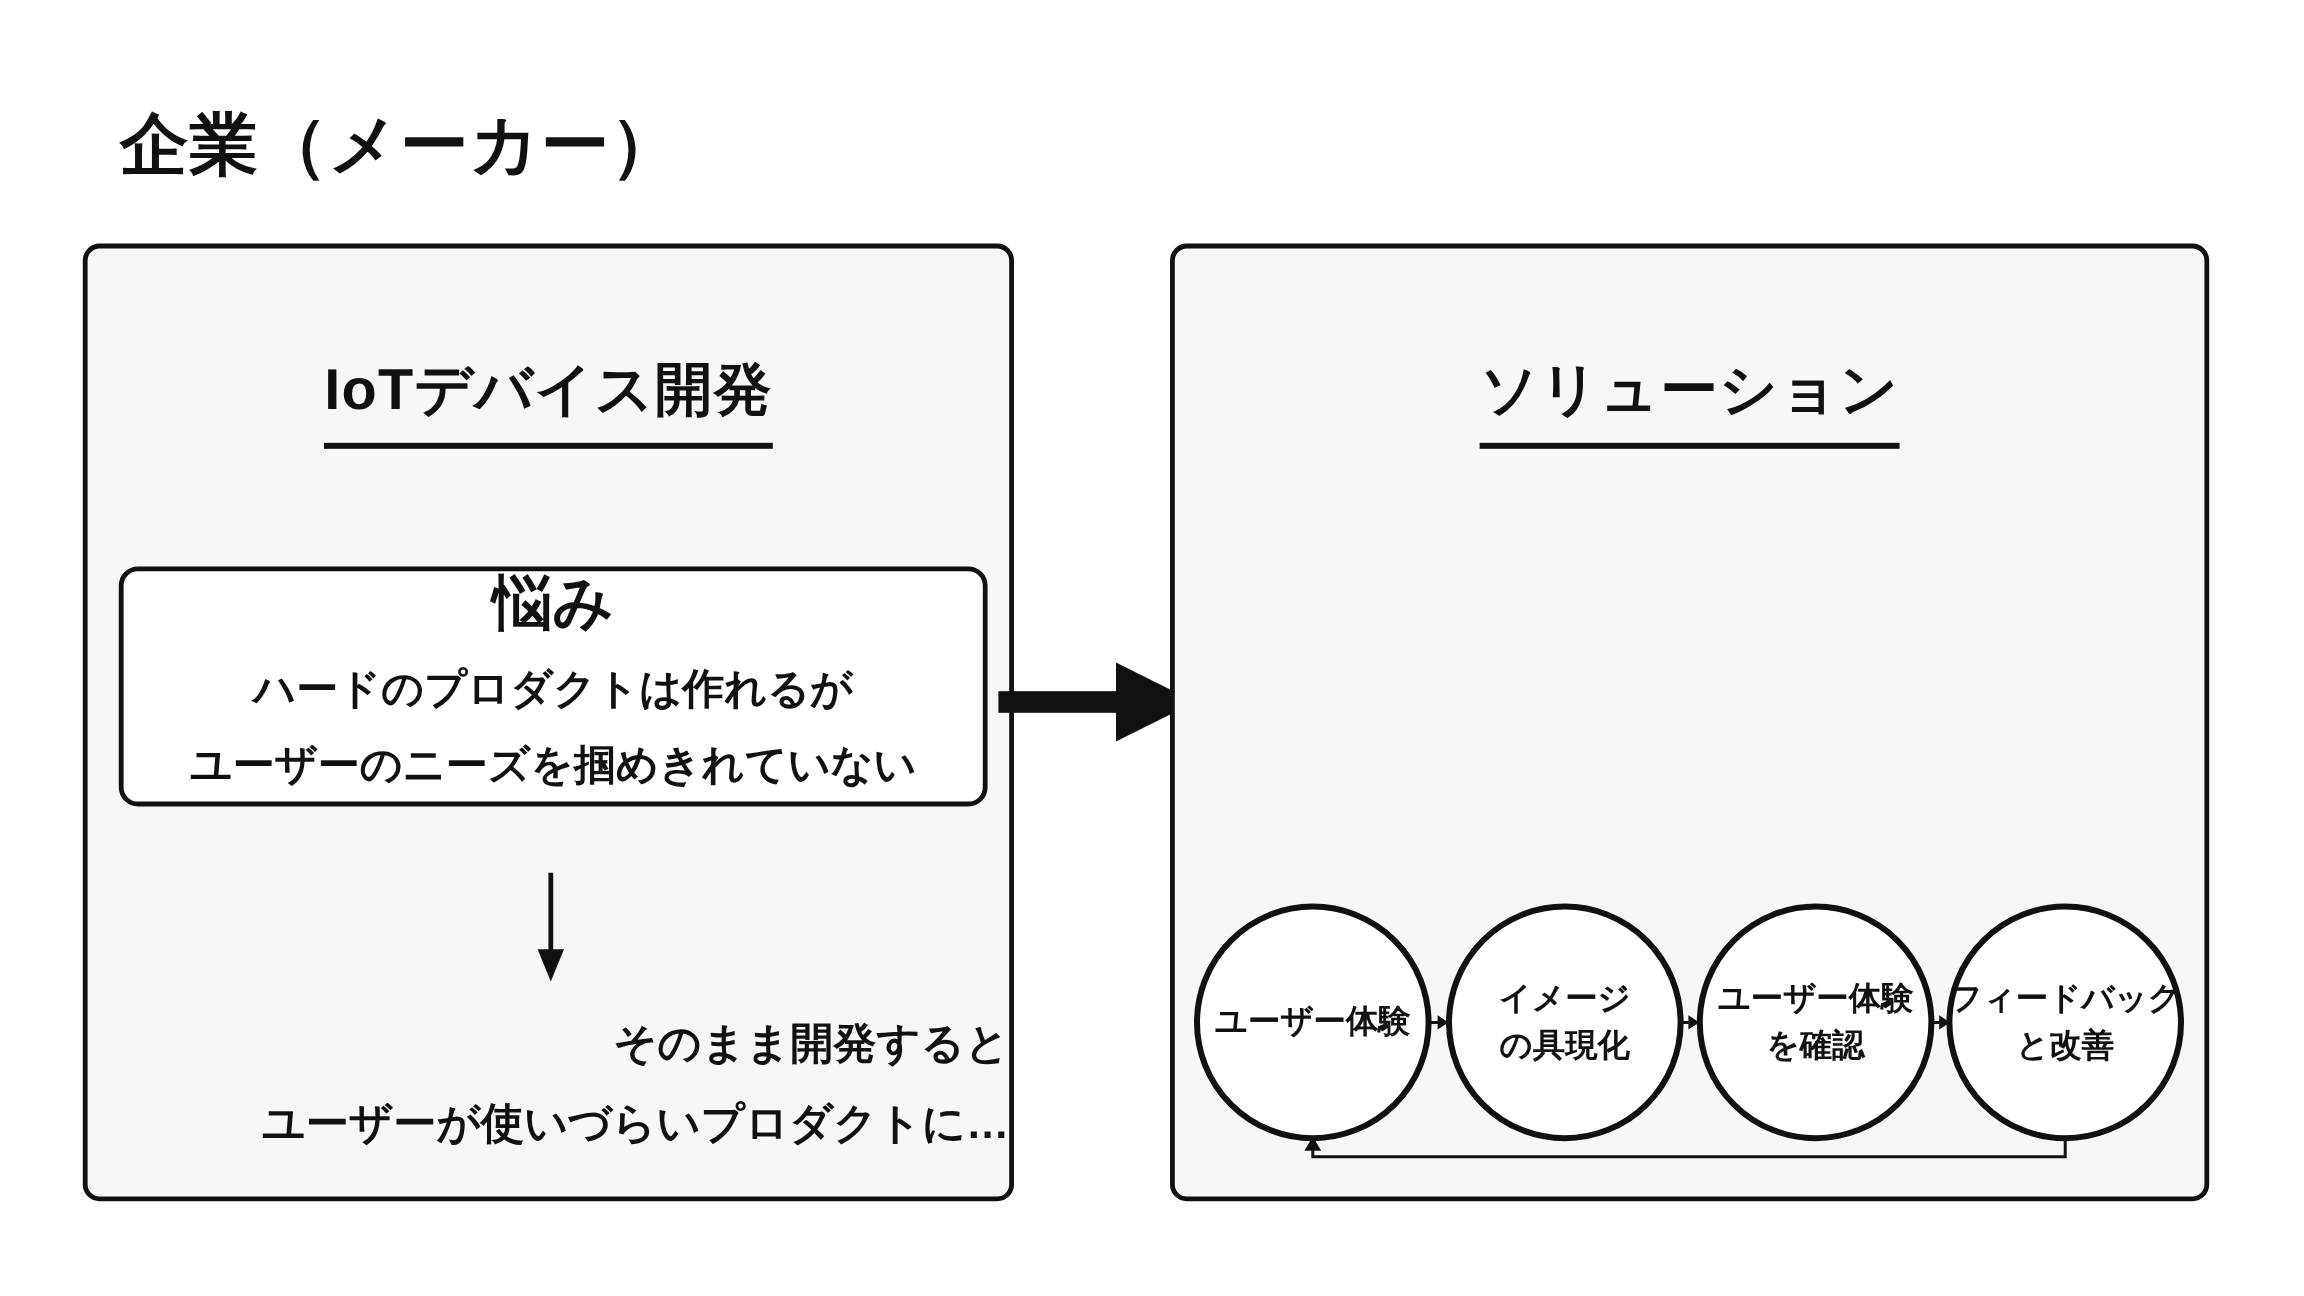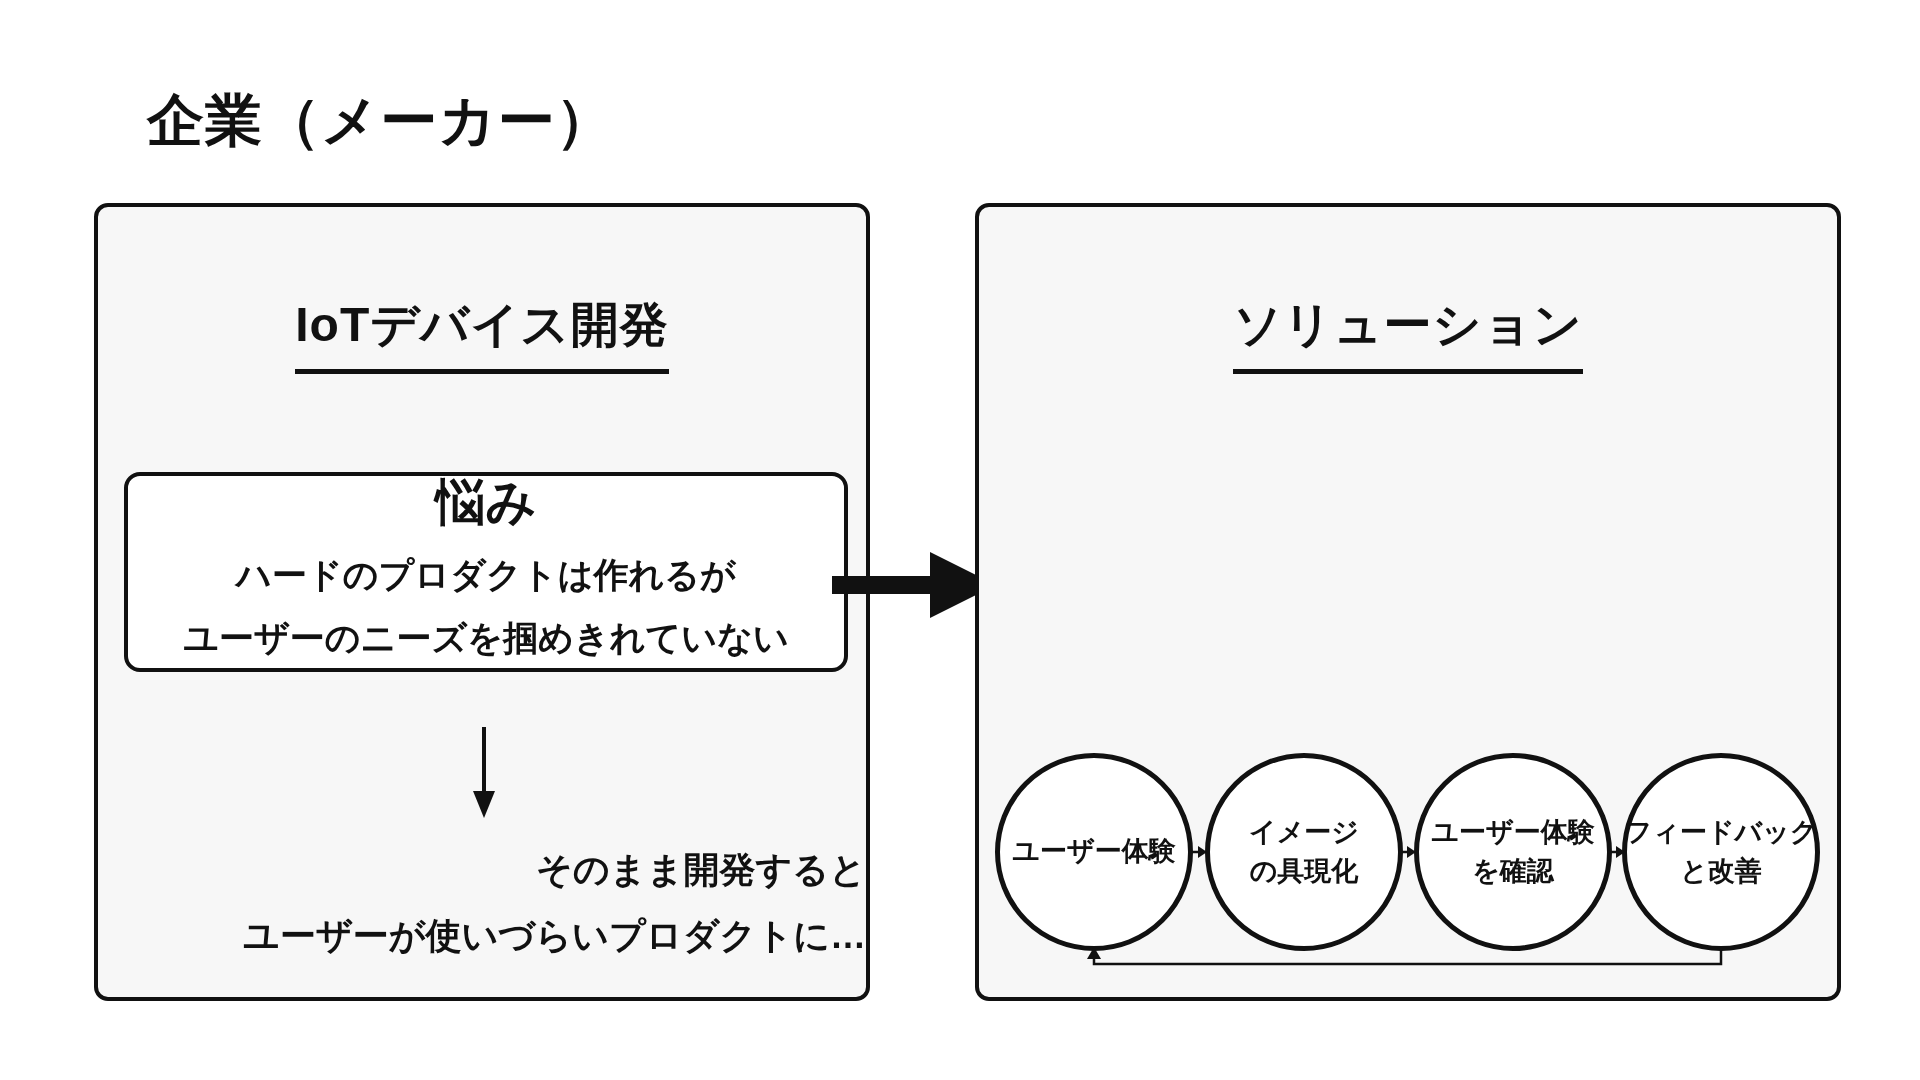--- a/index.html
+++ b/index.html
@@ -3,27 +3,27 @@
 <meta charset="utf-8">
 <style>
   html,body{margin:0;padding:0;background:#ffffff;}
   #canvas{
     position:relative;width:1920px;height:1080px;background:#ffffff;
     font-family:"Liberation Sans","DejaVu Sans",sans-serif;
     color:#111111;overflow:hidden;
   }
   .col-header{
     position:absolute;top:83px;font-size:57px;font-weight:800;
-    letter-spacing:1px;white-space:nowrap;margin-left:47px;
+    letter-spacing:1px;white-space:nowrap;
   }
   .panel{
     position:absolute;top:203px;height:798px;background:#f7f7f7;
     border:4px solid #111;border-radius:14px;box-sizing:border-box;
   }
-  #panel-left{left:94px;width:776px;}
+  #panel-left{left:69px;width:776px;}
   #panel-right{left:975px;width:866px;padding-left:44px;}
   .panel-title{
     position:absolute;top:86px;left:0;width:100%;text-align:center;
   }
   .panel-title span{
     display:inline-block;font-size:48px;font-weight:800;letter-spacing:1px;
     padding-bottom:12px;border-bottom:5px solid #111;white-space:nowrap;
   }
   .card{
     position:absolute;background:#ffffff;border:4px solid #111;border-radius:16px;

